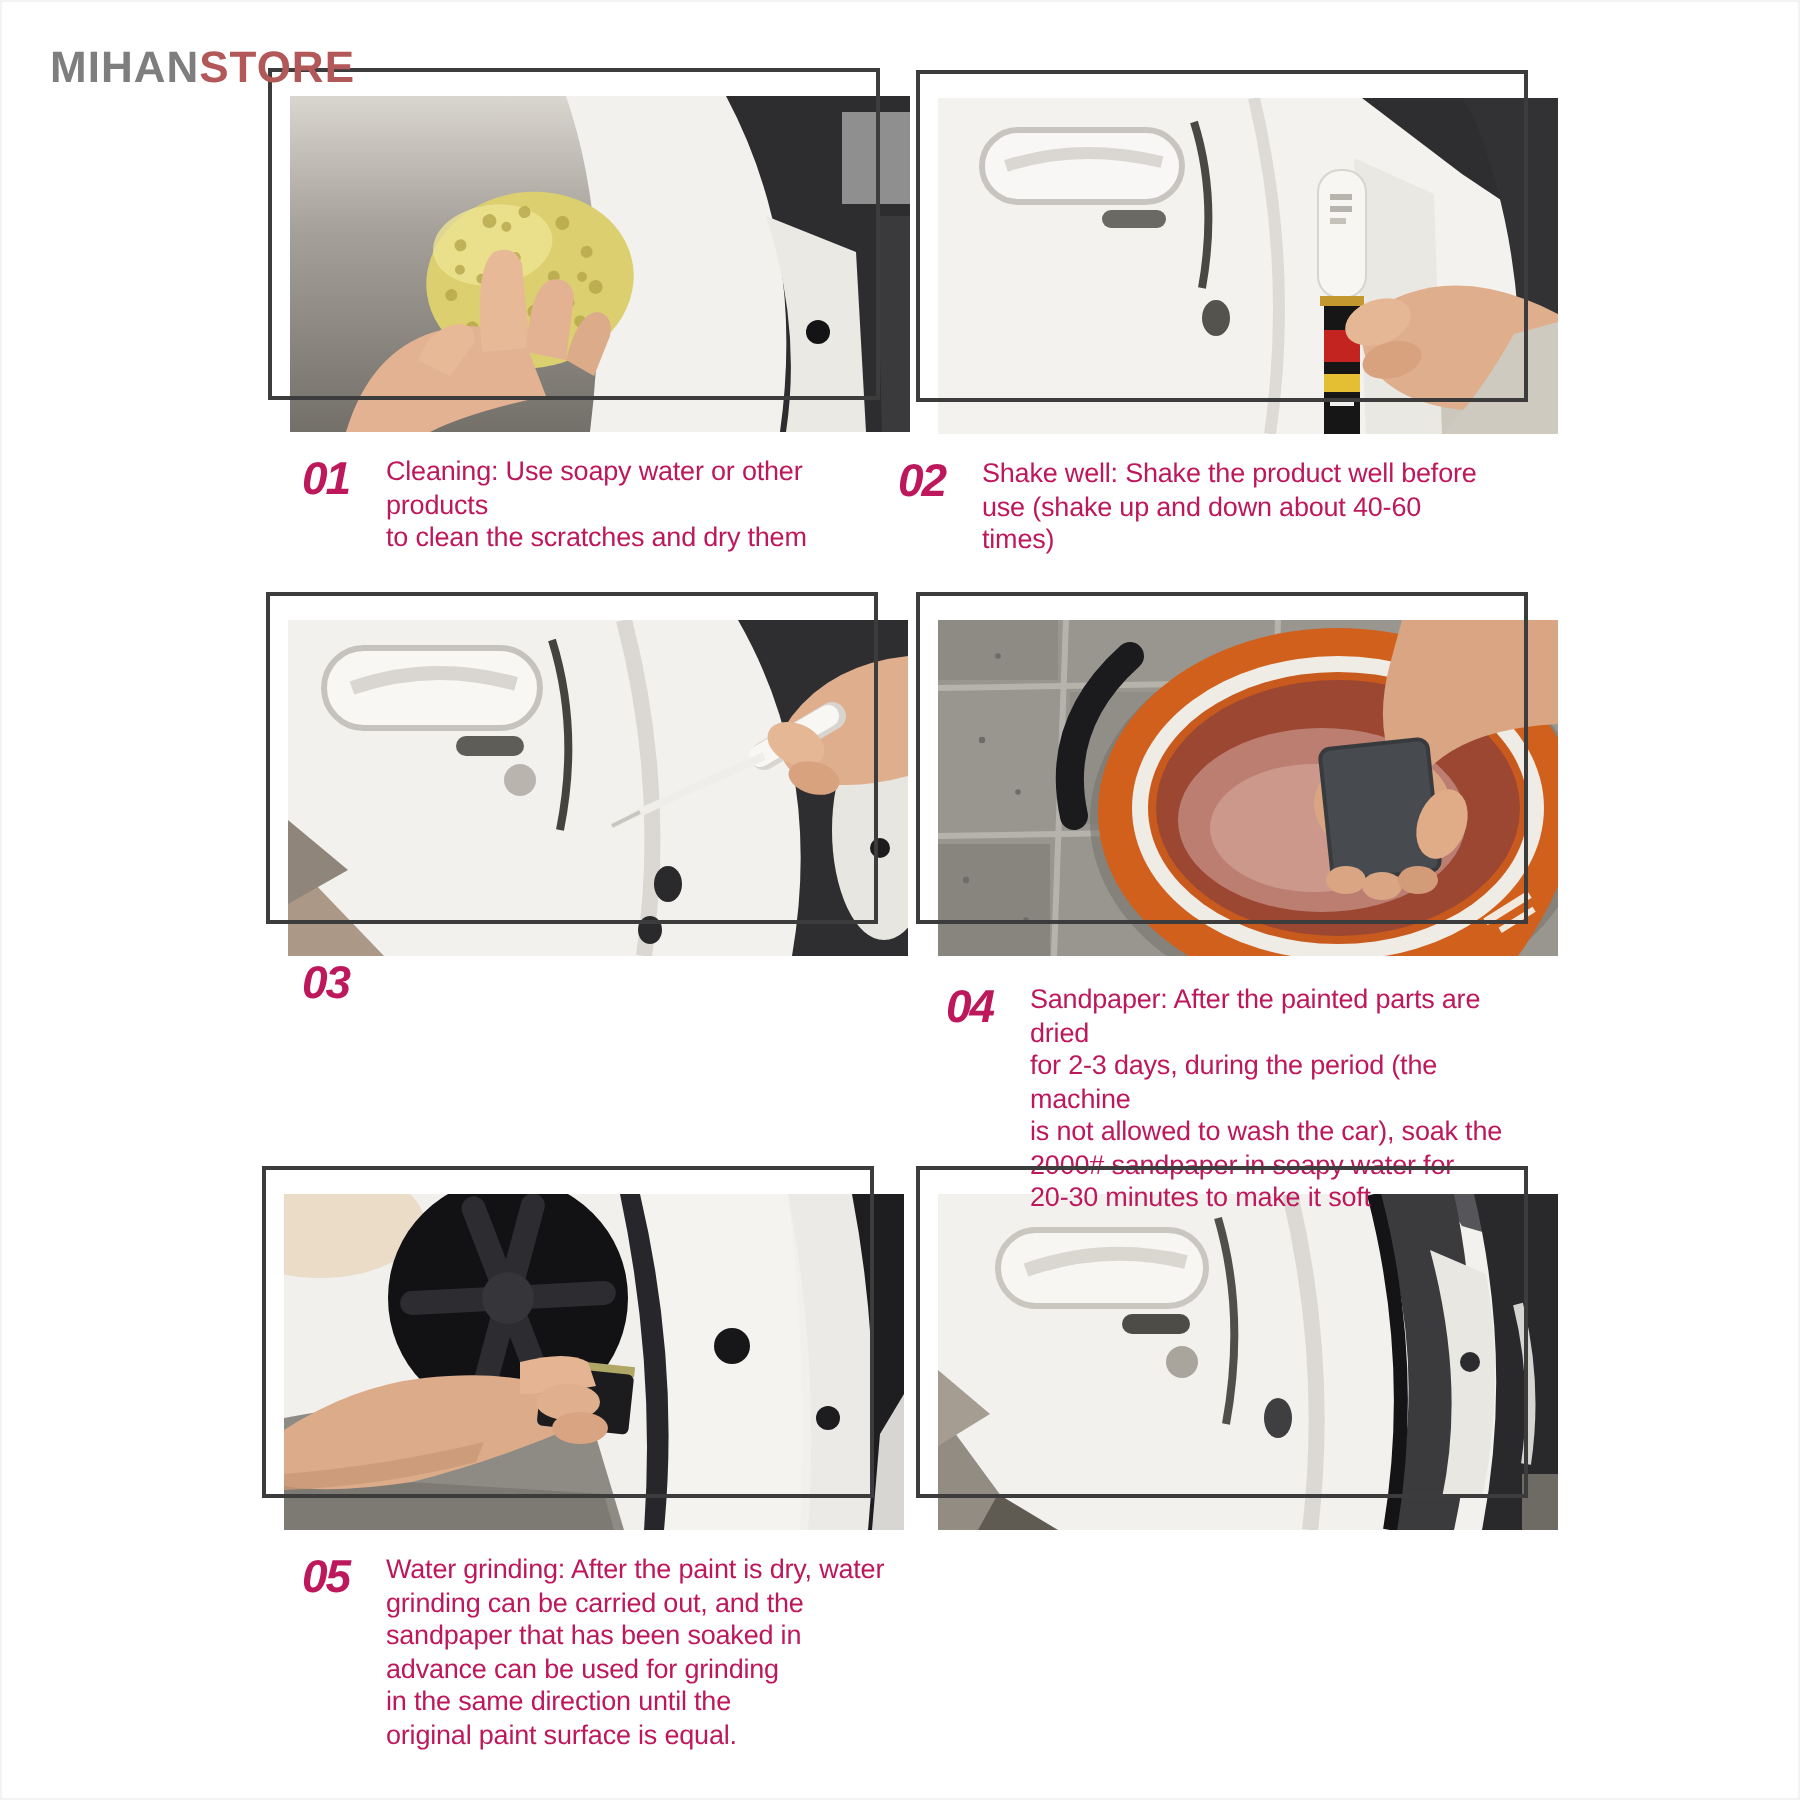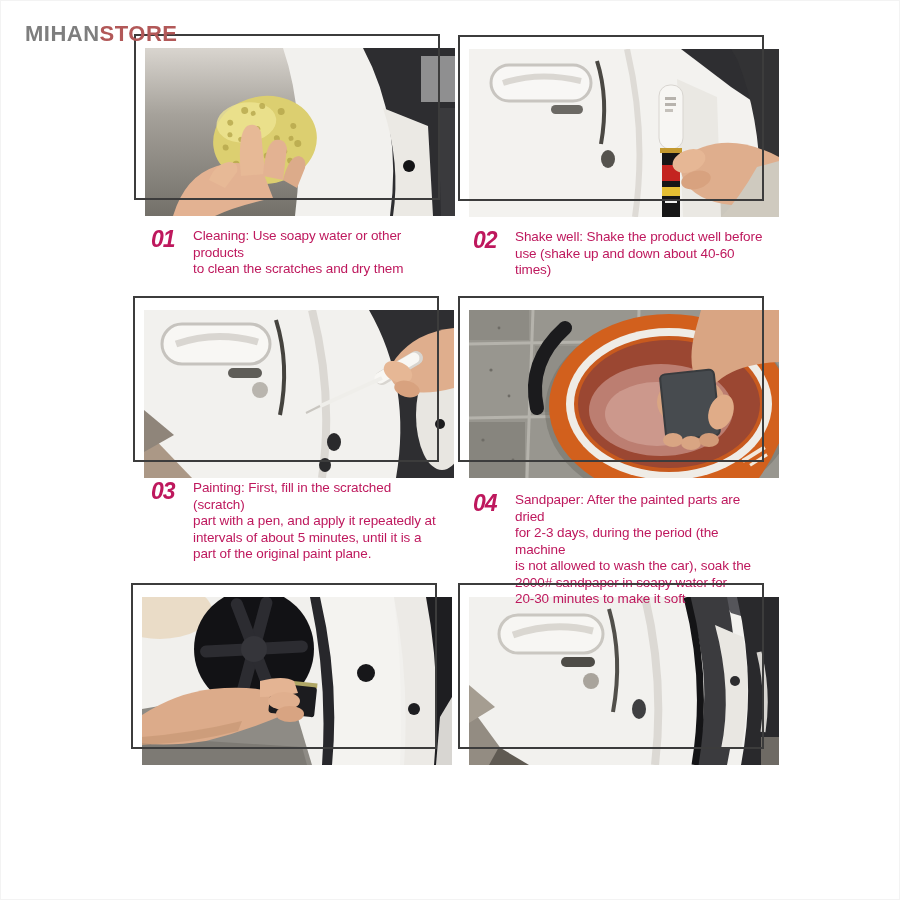--- a/index.html
+++ b/index.html
@@ -22,21 +22,21 @@
   .c4{left:457px;top:295px}
   .c5{left:130px;top:582px}
   .c6{left:457px;top:582px}
   .photo{position:absolute;left:11px;top:14px;width:310px;height:168px;overflow:hidden;background:#ddd}
   .photo svg{display:block;width:100%;height:100%}
   .frame{position:absolute;left:0;top:0;width:306px;height:166px;border:2px solid #3c3c3c;box-sizing:border-box;z-index:3}
 
   
   .caption{position:absolute;display:flex;align-items:flex-start;color:#be185d;width:292px}
   .cap1{left:150px;top:227px}
-  .cap2{left:472px;top:228px}
+  .cap2{left:448px;top:228px}
   .cap3{left:150px;top:479px}
   .cap4{left:472px;top:491px}
   .cap5{left:150px;top:776px}
   .cap6{left:472px;top:776px}
   .num{font-size:23px;line-height:22px;font-weight:bold;font-style:italic;letter-spacing:-1px;
        flex:0 0 auto;width:34px;margin-right:8px}
   .txt{font-size:13.5px;line-height:16.5px;font-weight:400;white-space:pre-line;letter-spacing:-.1px}
 </style>
 </head>
 <body>
@@ -277,27 +277,32 @@
     <div class="txt">Cleaning: Use soapy water or other products
 to clean the scratches and dry them</div>
   </div>
   <div class="caption cap2">
     <div class="num">02</div>
     <div class="txt">Shake well: Shake the product well before
 use (shake up and down about 40-60 times)</div>
   </div>
   <div class="caption cap3">
     <div class="num">03</div>
-    <div class="txt">Painting: First, fill in the scratched (scratch)
-part with a pen, and apply it repeatedly at
-intervals of about 5 minutes, until it is a
-part of the original paint plane.</div>
   </div>
   <div class="caption cap4">
     <div class="num">04</div>
     <div class="txt">Sandpaper: After the painted parts are dried
 for 2-3 days, during the period (the machine
 is not allowed to wash the car), soak the
 2000# sandpaper in soapy water for
 20-30 minutes to make it soft</div>
   </div>
+  <div class="caption cap5">
+    <div class="num">05</div>
+    <div class="txt">Water grinding: After the paint is dry, water
+grinding can be carried out, and the
+sandpaper that has been soaked in
+advance can be used for grinding
+in the same direction until the
+original paint surface is equal.</div>
+  </div>
 
 </div>
 
 </body></html>

